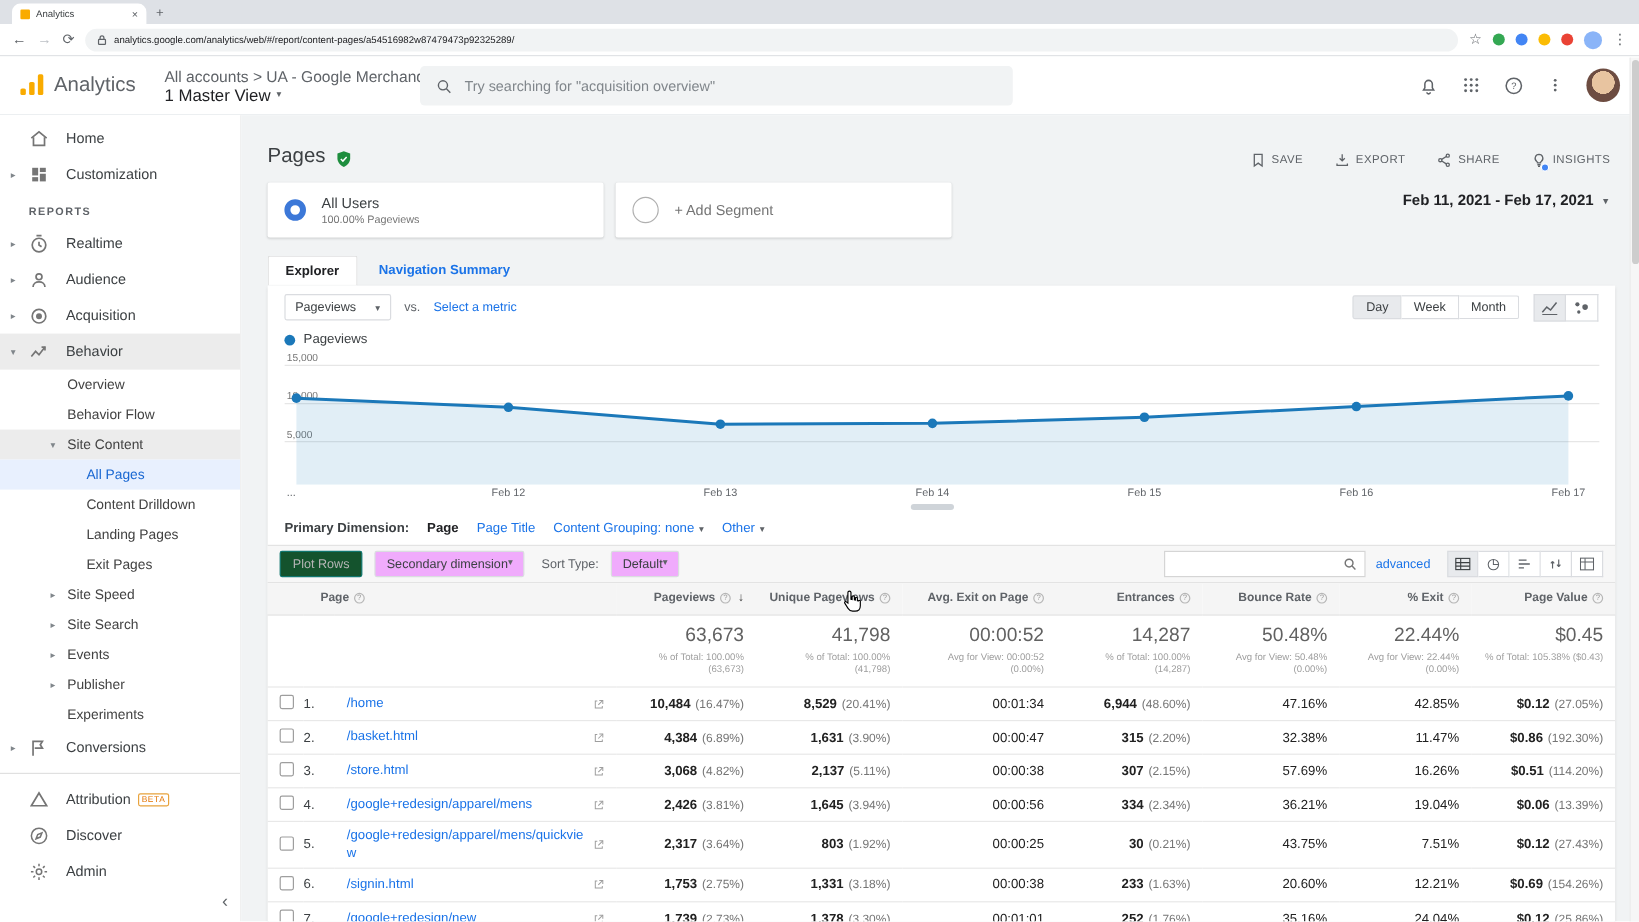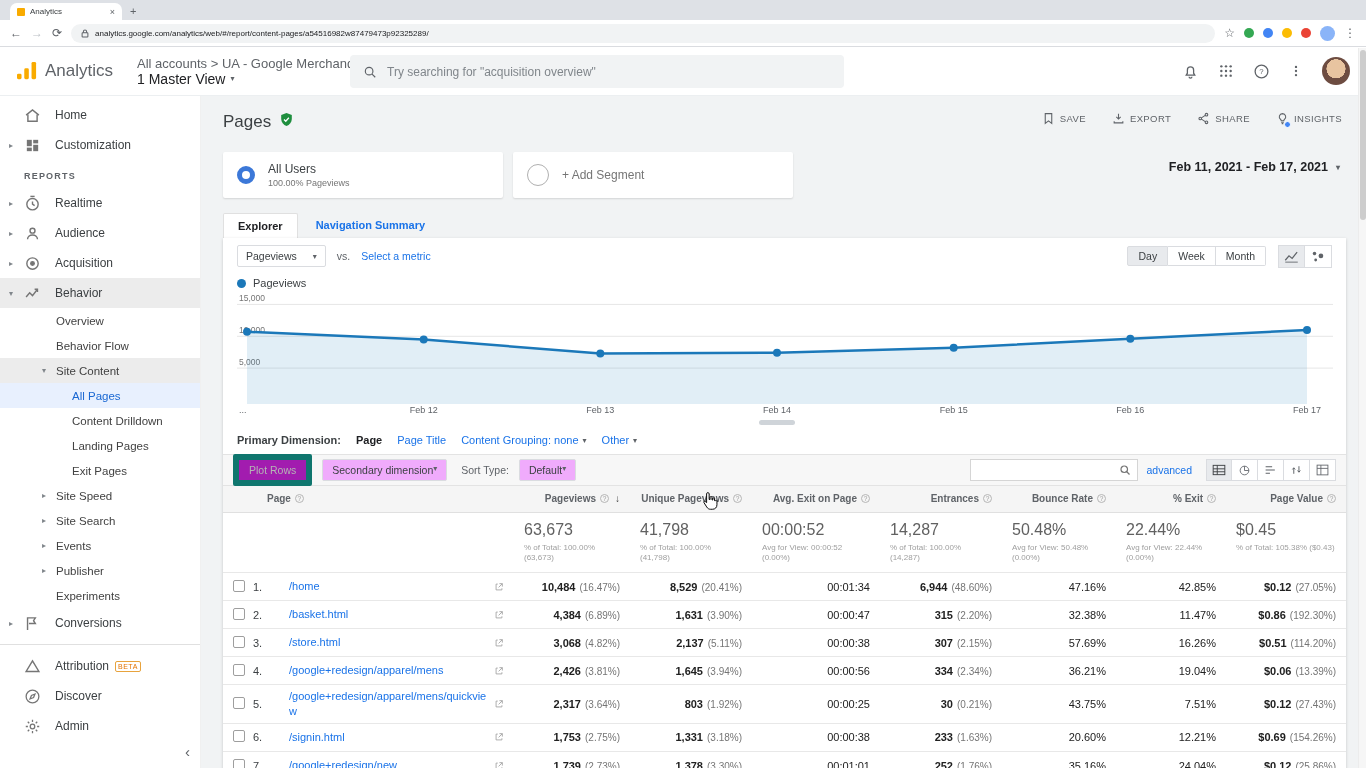--- a/index.html
+++ b/index.html
@@ -51,21 +51,21 @@
   .sb-item.l1 .arrow{left:42px}
   .sb-item.l2{height:25px;padding-left:72px;font-size:11.5px;color:#424242}
   .sb-item.hl{background:#ececec}
   .sb-item.sel{background:#e8f0fe;color:#1967d2}
   .sb-section{font-size:9px;letter-spacing:1.2px;color:#5f6368;font-weight:bold;padding:11px 0 6px 24px;height:28px}
   .sb-divider{height:1px;background:#e0e0e0;margin:6px 0}
   .badge-beta{font-size:7px;color:#e37400;border:1px solid #e8a33d;border-radius:2px;padding:0 2px;margin-left:6px;letter-spacing:.5px;line-height:9px}
   .sb-collapse{position:absolute;right:10px;bottom:8px;color:#5f6368;font-size:15px;cursor:pointer}
 
   
-  .title-row{display:flex;align-items:flex-start;margin-top:16px;padding-right:24px;height:28px}
+  .title-row{display:flex;align-items:flex-end;margin-top:16px;padding-right:24px;height:28px}
   .page-title{font-size:17px;color:#3c4043}
   .title-badge{width:15px;height:15px;margin-left:8px;display:flex}
   .actions{margin-left:auto;display:flex;gap:26px;align-items:center}
   .action{display:flex;align-items:center;gap:5px;font-size:9.5px;color:#5f6368;letter-spacing:.4px;cursor:pointer;position:relative}
   .action svg{width:13px;height:13px}
   .ins-badge{position:absolute;left:8px;top:9px;width:7px;height:7px;border-radius:50%;background:#4285f4;border:1px solid #fff}
   .segment-row{display:flex;margin-top:12px;position:relative;padding-right:24px}
   .seg-chip{width:280px;height:46px;background:#fff;display:flex;align-items:center;padding:0 14px;gap:13px;border-radius:2px;box-shadow:0 1px 2px rgba(0,0,0,.13);cursor:pointer}
   .seg-chip+.seg-chip{margin-left:10px}
   .seg-ring{width:18px;height:18px;border-radius:50%;border:5px solid #3c78d8;flex:none}
@@ -104,39 +104,39 @@
   .x-lab{position:absolute;font-size:9px;color:#5f6368;transform:translateX(-50%);white-space:nowrap}
   .x-lab.first{transform:none}
   .scrub{position:absolute;left:522px;top:128px;width:36px;height:5px;border-radius:3px;background:#cfd4d9}
 
   .dim-bar{display:flex;align-items:center;gap:15px;padding:8px 14px;font-size:11px;height:28px}
   .dim-label{font-weight:bold;color:#3c4043}
   .dim-opt{color:#1a73e8;cursor:pointer;display:flex;align-items:center;gap:4px}
   .dim-opt.active{color:#202124;font-weight:bold}
 
   .tbl-toolbar{display:flex;align-items:center;gap:10px;background:#f7f7f7;border-top:1px solid #e3e3e3;border-bottom:1px solid #e3e3e3;padding:0 10px;height:32px}
-  .btn-dis{border:6px solid #0f766e;background:#a21caf;color:#b5b5b5;font-size:10.5px;padding:4px 10px;border-radius:2px}
+  .btn-dis{border:1px solid #0f766e;background:#14532d;color:#b5b5b5;font-size:10.5px;padding:4px 10px;border-radius:2px}
   .btn-sel{border:1px solid #dadce0;background:#f0abfc;color:#3c4043;font-size:10.5px;padding:4px 9px;border-radius:2px;display:flex;gap:0;align-items:flex-start;cursor:pointer}
   .sort-label{font-size:10.5px;color:#5f6368;margin-left:4px}
   .toolbar-right{margin-left:auto;display:flex;align-items:center;gap:8px}
   .search-box{display:flex;align-items:center;border:1px solid #d5d5d5;background:#fff;height:22px;width:168px;padding:0 6px;gap:6px}
   .search-box input{border:0;outline:0;flex:1;font-size:10.5px;font-family:inherit;min-width:0}
   .adv-link{color:#1a73e8;font-size:10.5px;cursor:pointer}
   .view-btns{display:flex;margin-left:6px}
   .view-btn{width:26px;height:22px;border:1px solid #dadce0;border-left:none;display:flex;align-items:center;justify-content:center;background:#fff;cursor:pointer;color:#5f6368}
   .view-btn:first-child{border-left:1px solid #dadce0}
   .view-btn.active{background:#e8eaed;color:#3c4043}
 
   
   table{width:100%;border-collapse:collapse;table-layout:fixed}
   thead th{background:#f5f5f5;border-bottom:1px solid #e0e0e0;font-size:10px;color:#5f6368;font-weight:bold;height:26px;padding:0 10px;text-align:right;white-space:nowrap;cursor:pointer}
   th.page-h{text-align:left;padding-left:44px}
   .hinfo{display:inline-block;width:9px;height:9px;border:1px solid #b6b6b6;border-radius:50%;font-size:6.5px;color:#9e9e9e;line-height:8px;text-align:center;margin-left:4px;vertical-align:1px;font-weight:normal}
   .sort-ar{color:#424242;margin-left:6px;font-size:10px}
-  tr.summary td{padding:8px 10px 9px;vertical-align:top;}
+  tr.summary td{padding:8px 10px 9px;vertical-align:top;text-align:right}
   .sum-val{font-size:16px;color:#616161}
   .sum-cap{font-size:8px;color:#9e9e9e;margin-top:4px;line-height:1.3}
   tbody tr.data td{border-top:1px solid #e8e8e8;height:28px;padding:4px 10px;font-size:11px;text-align:right;vertical-align:middle}
   td.c-check{text-align:center;padding:4px 0}
   .cb{display:inline-block;width:12px;height:12px;border:1px solid #9e9e9e;border-radius:2px;background:#fff;cursor:pointer}
   td.c-idx{color:#3c4043;font-size:10.5px;text-align:left !important;padding:4px 0 !important}
   td.c-page{text-align:left !important}
   .page-cell{display:flex;align-items:center;gap:6px}
   .page-link{color:#1a73e8;font-size:11px;flex:1;word-break:break-all;cursor:pointer;line-height:1.35}
   .ext-ic{flex:none;color:#9e9e9e;display:flex;cursor:pointer}

